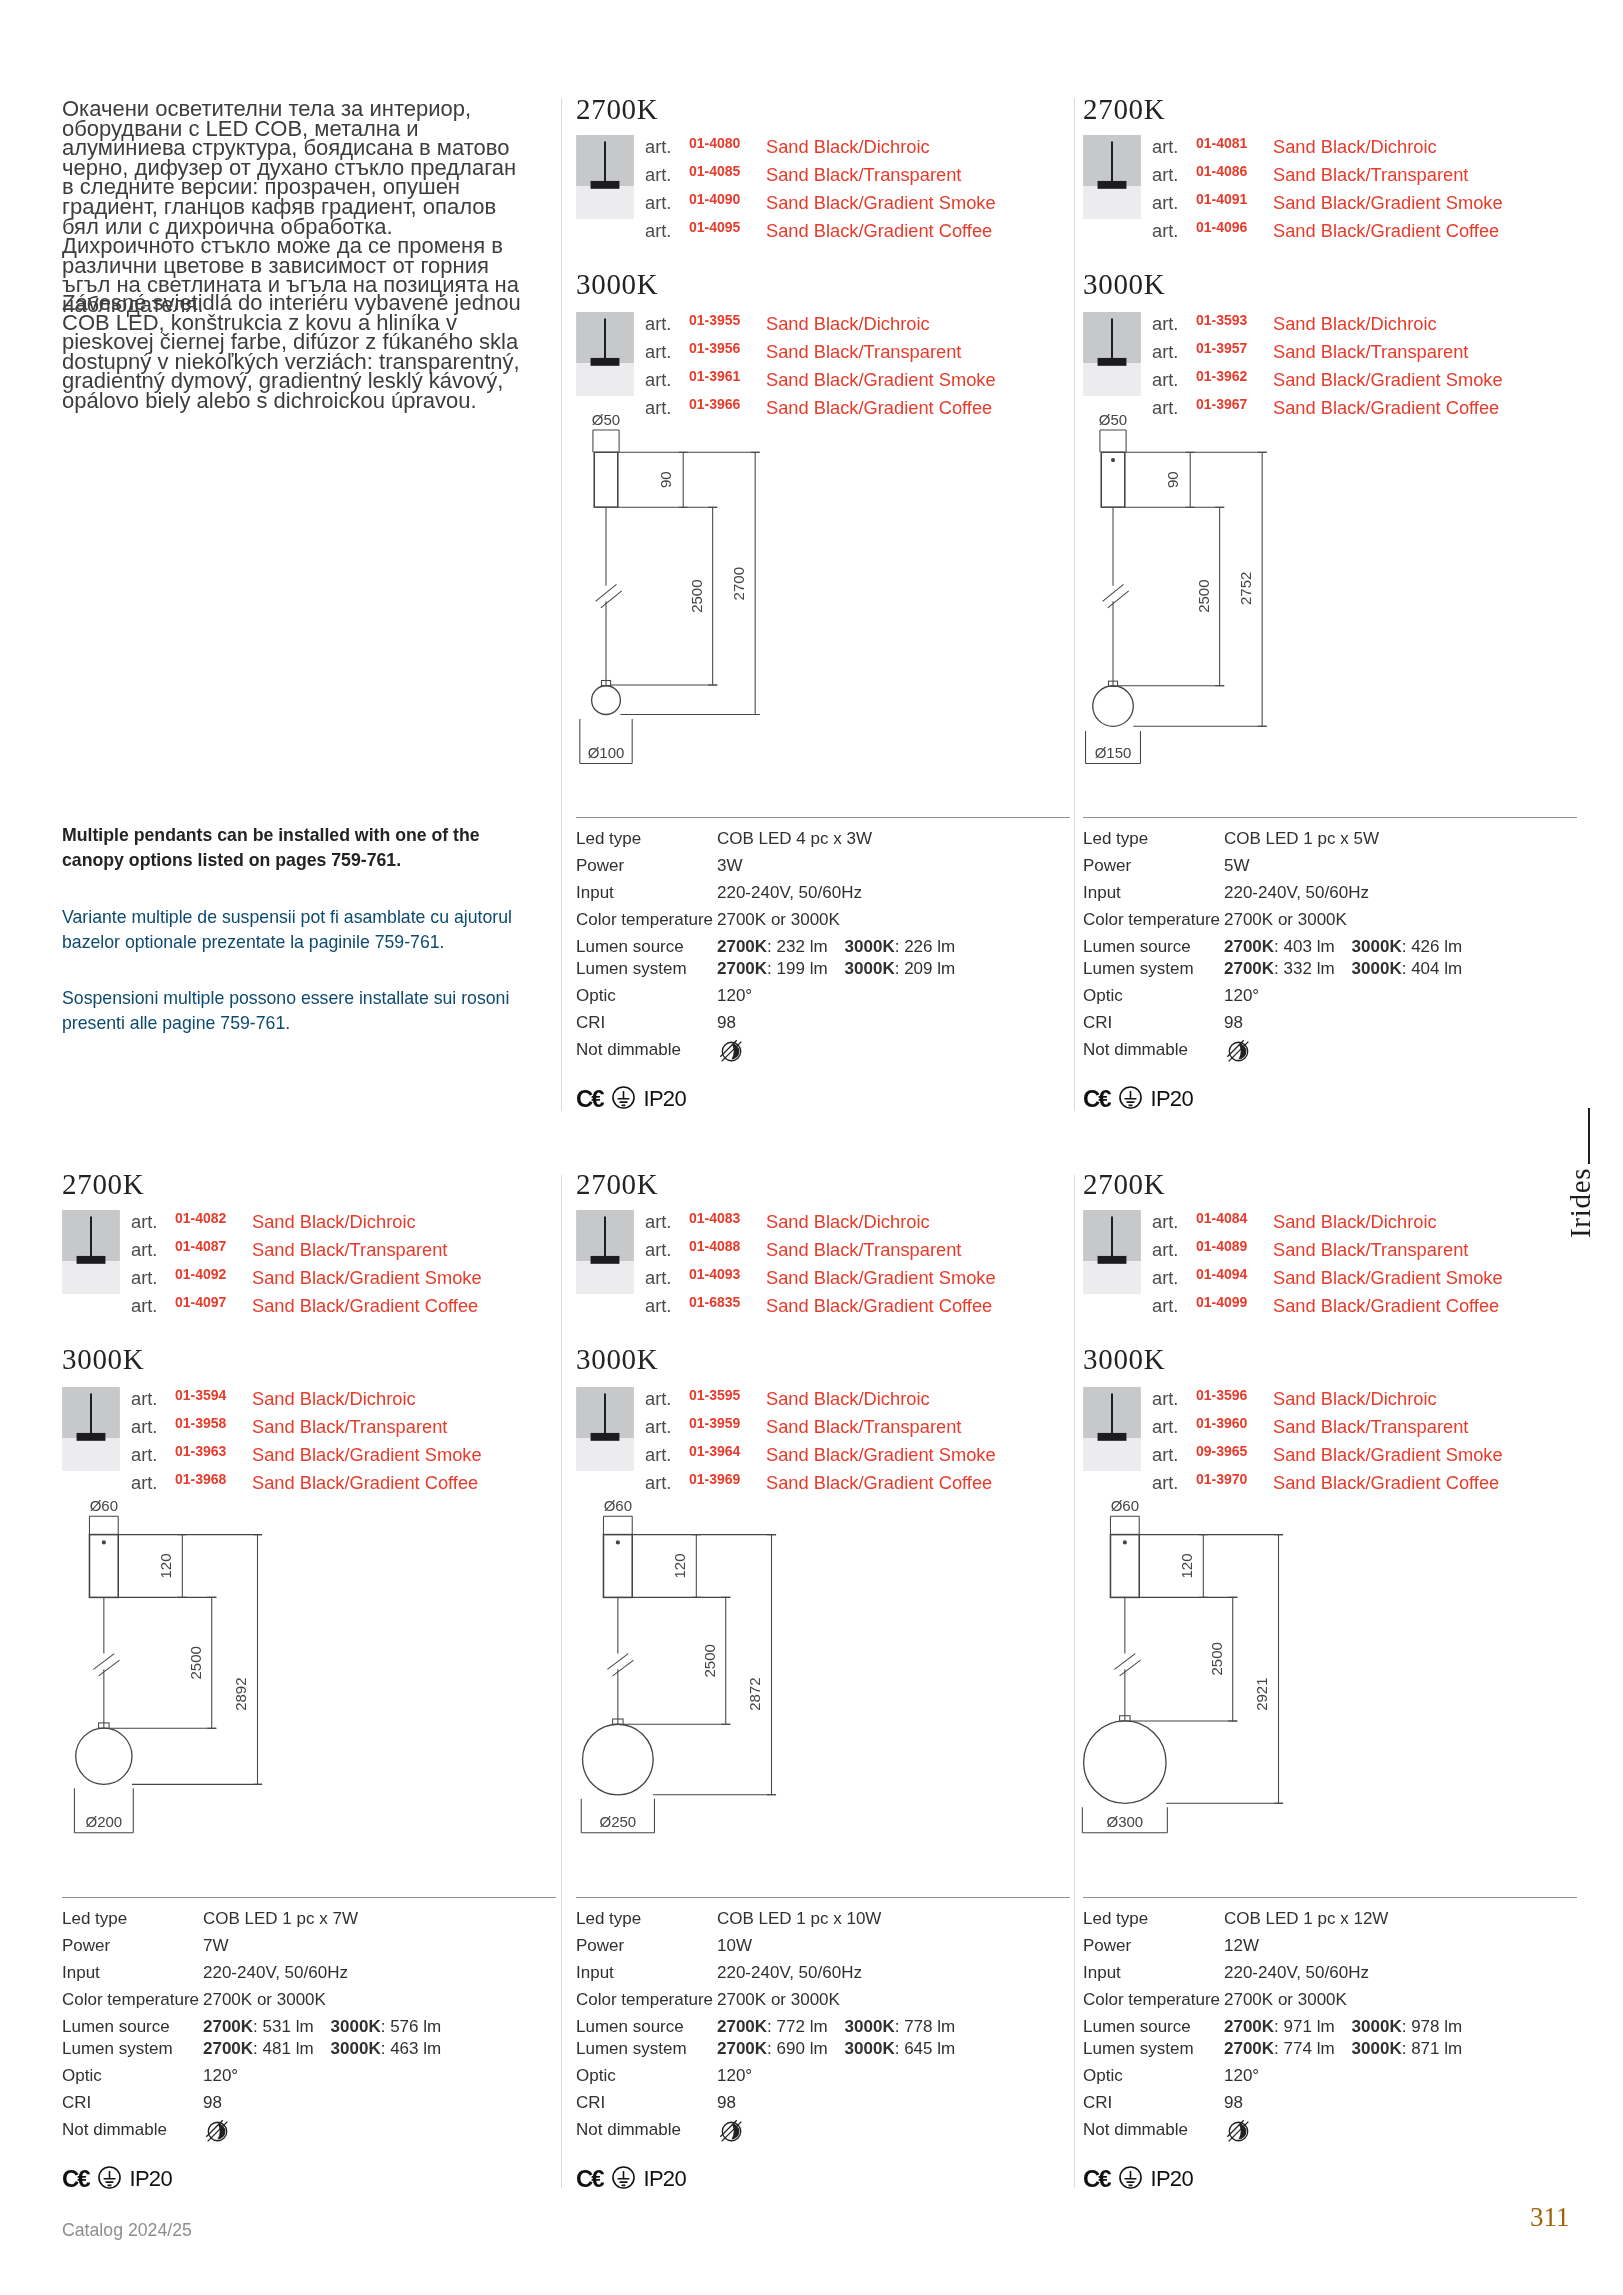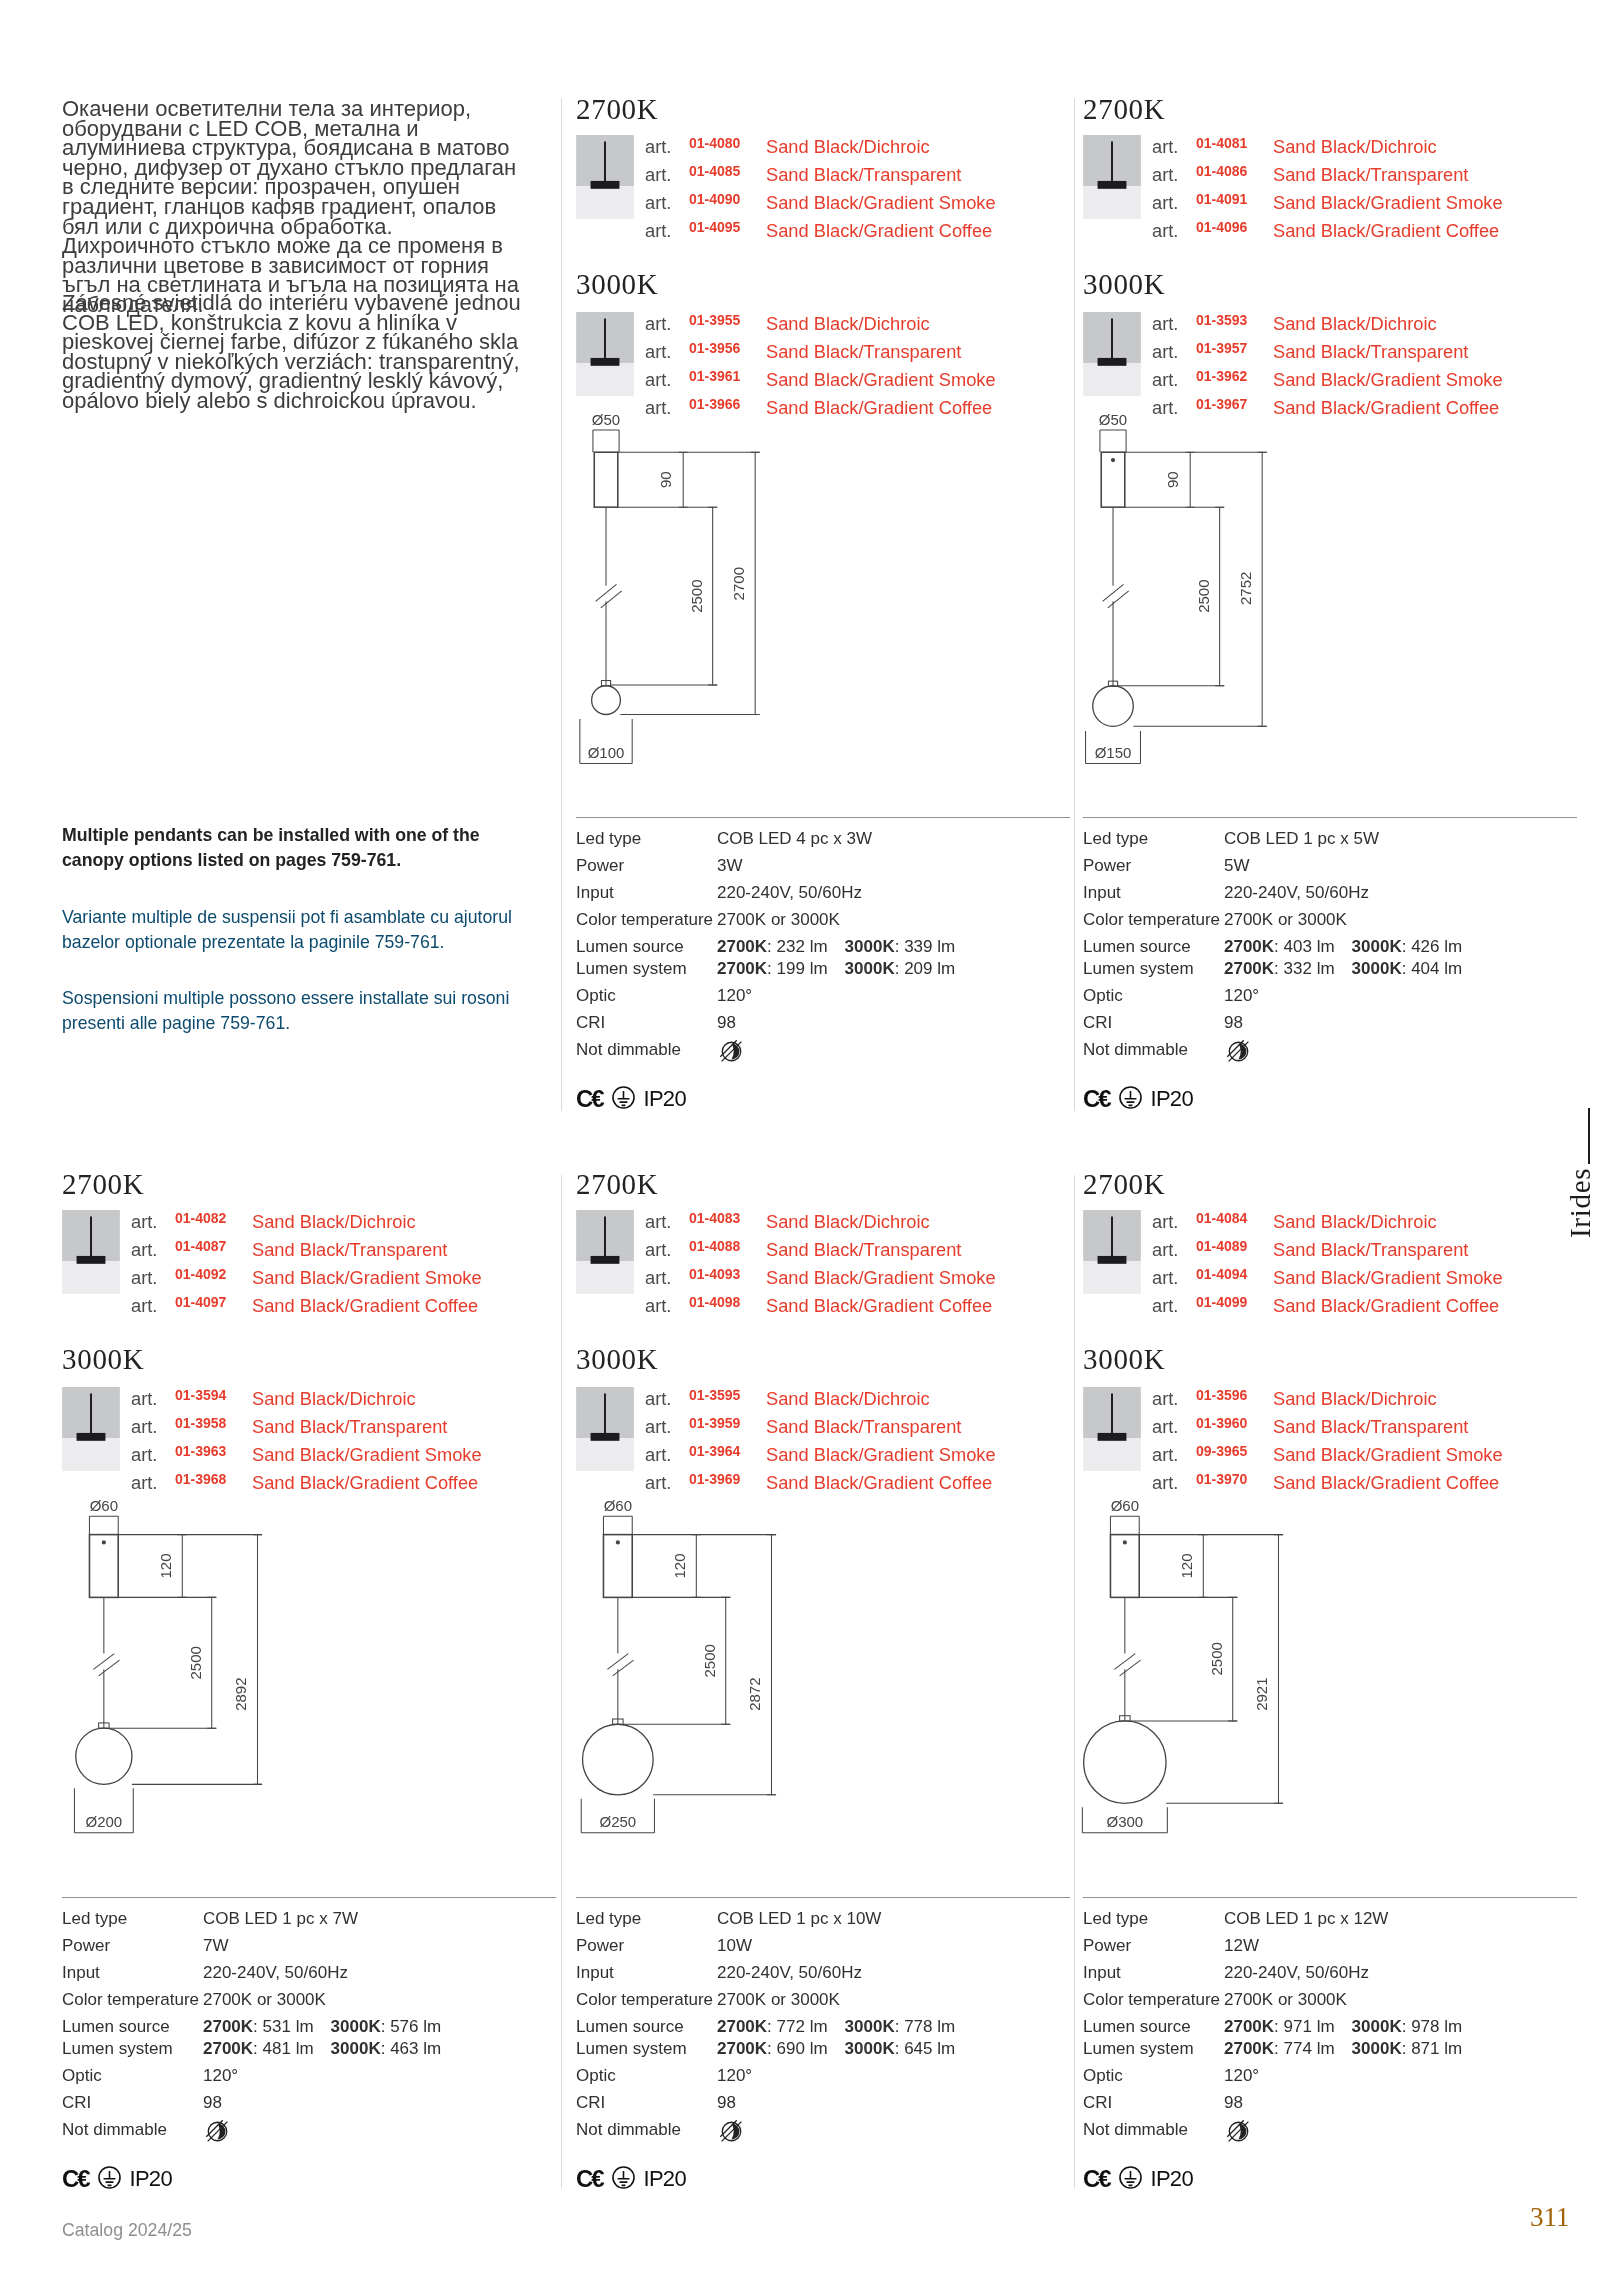--- a/index.html
+++ b/index.html
@@ -177,21 +177,21 @@
     <div class="srow">
         <span class="sl">Input</span>
         <span class="sv">220-240V, 50/60Hz</span>
       </div>
     <div class="srow">
         <span class="sl">Color temperature</span>
         <span class="sv">2700K or 3000K</span>
       </div>
     <div class="srow sm">
         <span class="sl">Lumen source</span>
-        <span class="sv"><b>2700K</b><span>: 232 lm</span><b class="g">3000K</b><span>: 339 lm</span></span>
+        <span class="sv"><b>2700K</b><span>: 232 lm</span><b class="g">3000K</b><span>: 226 lm</span></span>
       </div>
     <div class="srow">
         <span class="sl">Lumen system</span>
         <span class="sv"><b>2700K</b><span>: 199 lm</span><b class="g">3000K</b><span>: 209 lm</span></span>
       </div>
     <div class="srow">
         <span class="sl">Optic</span>
         <span class="sv">120°</span>
       </div>
     <div class="srow">
@@ -529,21 +529,21 @@
           <span class="num">01-4088</span>
           <span class="fin">Sand Black/Transparent</span>
         </div>
       <div class="arow">
           <span class="art">art.</span>
           <span class="num">01-4093</span>
           <span class="fin">Sand Black/Gradient Smoke</span>
         </div>
       <div class="arow">
           <span class="art">art.</span>
-          <span class="num">01-4098</span>
+          <span class="num">01-6835</span>
           <span class="fin">Sand Black/Gradient Coffee</span>
         </div>
     </div>
   </div>
   <h2 class="ttl serif t2">3000K</h2>
   <div class="plist pl2">
     <div class="thumb">
       <svg width="58" height="84" viewBox="0 0 88 128">
           <rect width="88" height="78" fill="#c7c8ca"></rect>
           <rect y="78" width="88" height="50" fill="#ececee"></rect>

